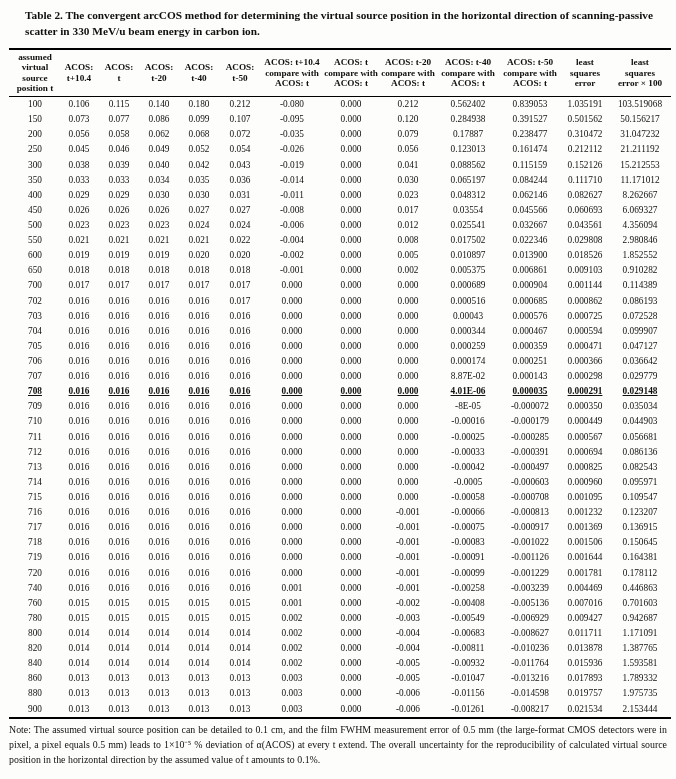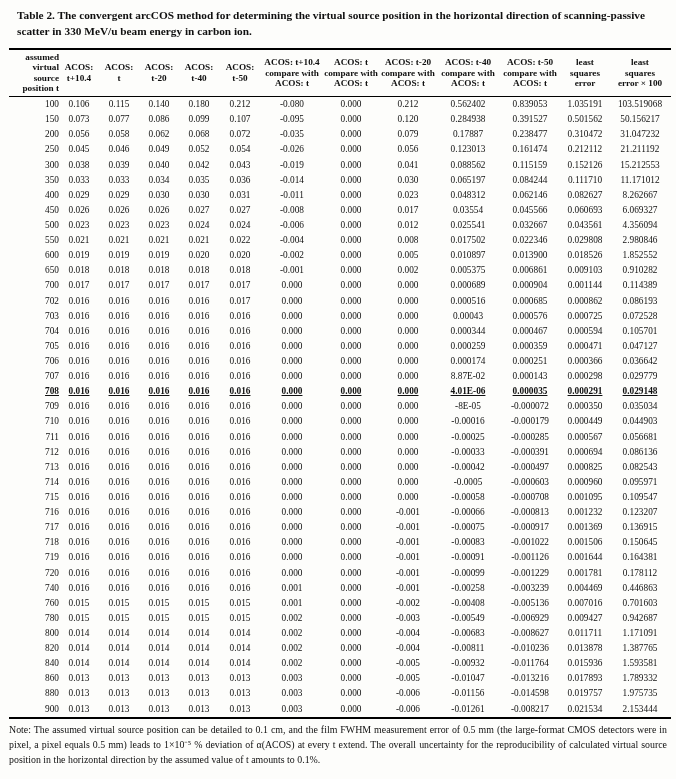--- a/index.html
+++ b/index.html
@@ -9,21 +9,21 @@
     background: #fdfdfb;
     color: #101010;
     font-family: "Liberation Serif", serif;
     overflow: hidden;
   }
   .page { padding: 7px 9px 0 9px; }
   .caption {
     font-weight: bold;
     font-size: 11.3px;
     line-height: 1.42;
-    margin: 0 0 9px 8px;
+    margin: 0 0 9px 16px;
   }
   table.results {
     width: 658px;
     border-collapse: collapse;
     table-layout: fixed;
   }
   thead tr {
     border-top: 2.6px solid #000;
     border-bottom: 1.4px solid #000;
   }
@@ -39,21 +39,21 @@
   }
   td {
     font-size: 9.3px;
     text-align: center;
     vertical-align: middle;
     padding: 1.9px 0;
     line-height: 1.22;
     white-space: nowrap;
     overflow: hidden;
   }
-  th:first-child, td:first-child { text-align: right; padding-left: 2px; }
+  th:first-child, td:first-child { text-align: center; padding-left: 2px; }
   tr.hl td { font-weight: bold; text-decoration: underline; }
   .note {
     font-size: 9.9px;
     line-height: 1.52;
     text-align: justify;
     margin-top: 3px;
   }
   col.c-pos { width: 50px; }
   col.c-acos { width: 40px; }
   col.c-acos6 { width: 42px; }
@@ -358,21 +358,21 @@
           <td>0.016</td>
           <td>0.016</td>
           <td>0.016</td>
           <td>0.016</td>
           <td>0.000</td>
           <td>0.000</td>
           <td>0.000</td>
           <td>0.000344</td>
           <td>0.000467</td>
           <td>0.000594</td>
-          <td>0.105701</td>
+          <td>0.099907</td>
         </tr>
         <tr>
           <td>705</td>
           <td>0.016</td>
           <td>0.016</td>
           <td>0.016</td>
           <td>0.016</td>
           <td>0.016</td>
           <td>0.000</td>
           <td>0.000</td>

